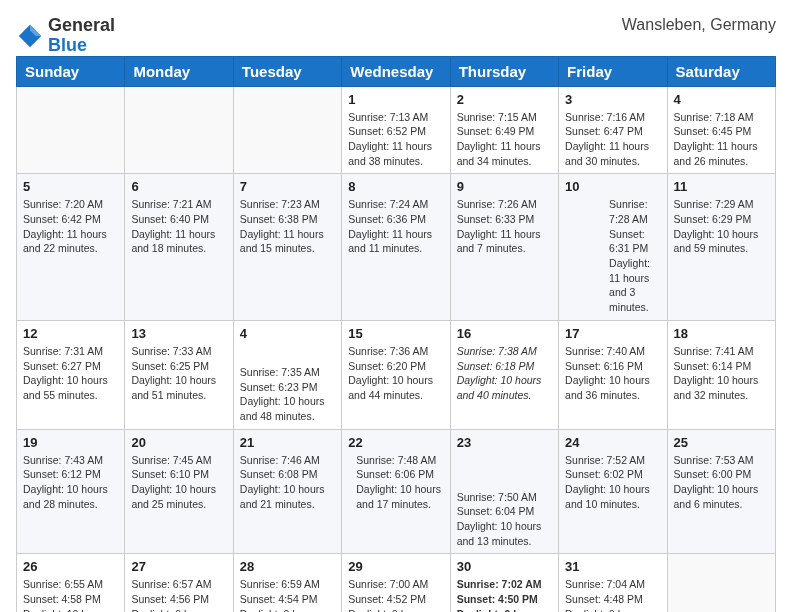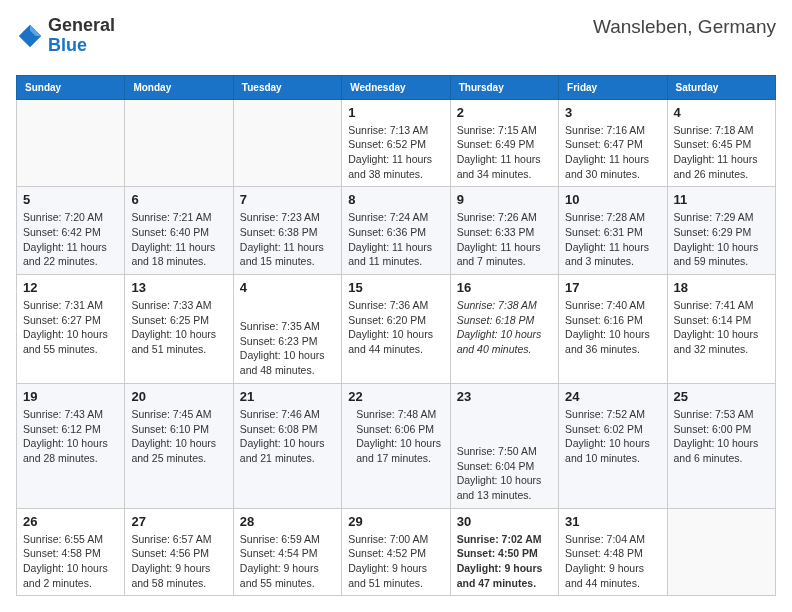--- a/index.html
+++ b/index.html
@@ -7,21 +7,21 @@
       font-family: Arial, sans-serif;
       background: #fff;
       width: 792px;
       min-height: 612px;
       padding: 16px;
     }
     .header-area {
       display: flex;
       justify-content: space-between;
       align-items: flex-start;
-      margin-bottom: 19px;
+      margin-bottom: 0;
     }
     .logo {
       display: flex;
       align-items: center;
       gap: 4px;
     }
     .logo-text {
       font-size: 18px;
       font-weight: bold;
       line-height: 1.1;
@@ -34,35 +34,35 @@
     }
     .title-area {
       text-align: right;
     }
     .month-title {
       font-size: 36px;
       font-weight: normal;
       color: #222;
     }
     .location {
-      font-size: 19px;
+      font-size: 16px;
       color: #444;
       text-align: center;
     }
     .calendar {
       width: 100%;
       border-collapse: collapse;
       border: 1px solid #ccc;
     }
     .calendar th {
       background-color: #1a73c7;
       color: white;
       text-align: left;
       padding: 6px 8px;
-      font-size: 10px;
+      font-size: 15px;
       font-weight: bold;
       border: 1px solid #1565a8;
     }
     .calendar td {
       vertical-align: top;
       border: 1px solid #ccc;
       padding: 5px 6px;
       width: calc(100% / 7);
       min-height: 90px;
       background: #fff;
@@ -185,21 +185,21 @@
         </td>
         <td>
           <span class="day-number">9</span>
           <div class="day-info" style="white-space: pre-line;">Sunrise: 7:26 AM
 Sunset: 6:33 PM
 Daylight: 11 hours
 and 7 minutes.</div>
         </td>
         <td>
           <span class="day-number">10</span>
-          <div class="day-info" style="white-space: pre-line;">Sunrise: 7:28 AM
+          <div class="day-info" style="white-space: pre-line; margin-left: 44px;">Sunrise: 7:28 AM
 Sunset: 6:31 PM
 Daylight: 11 hours
 and 3 minutes.</div>
         </td>
         <td>
           <span class="day-number">11</span>
           <div class="day-info" style="white-space: pre-line;">Sunrise: 7:29 AM
 Sunset: 6:29 PM
 Daylight: 10 hours
 and 59 minutes.</div>

